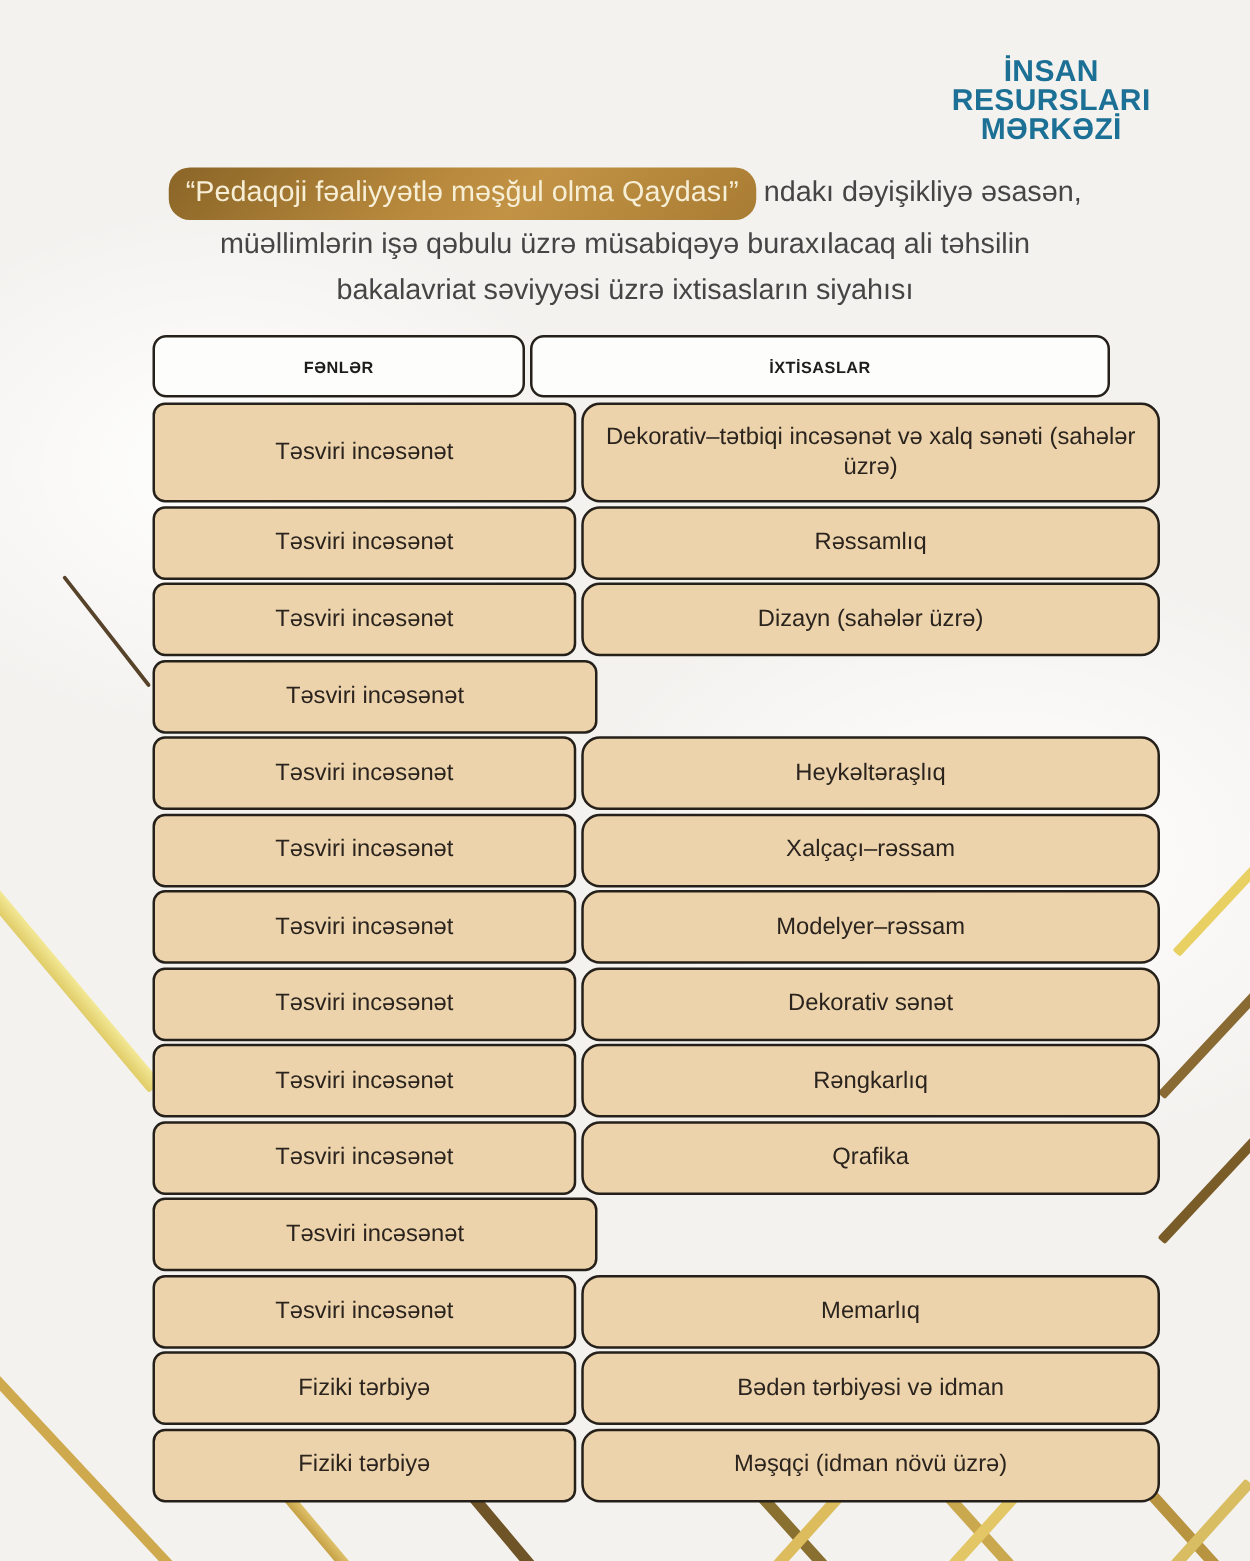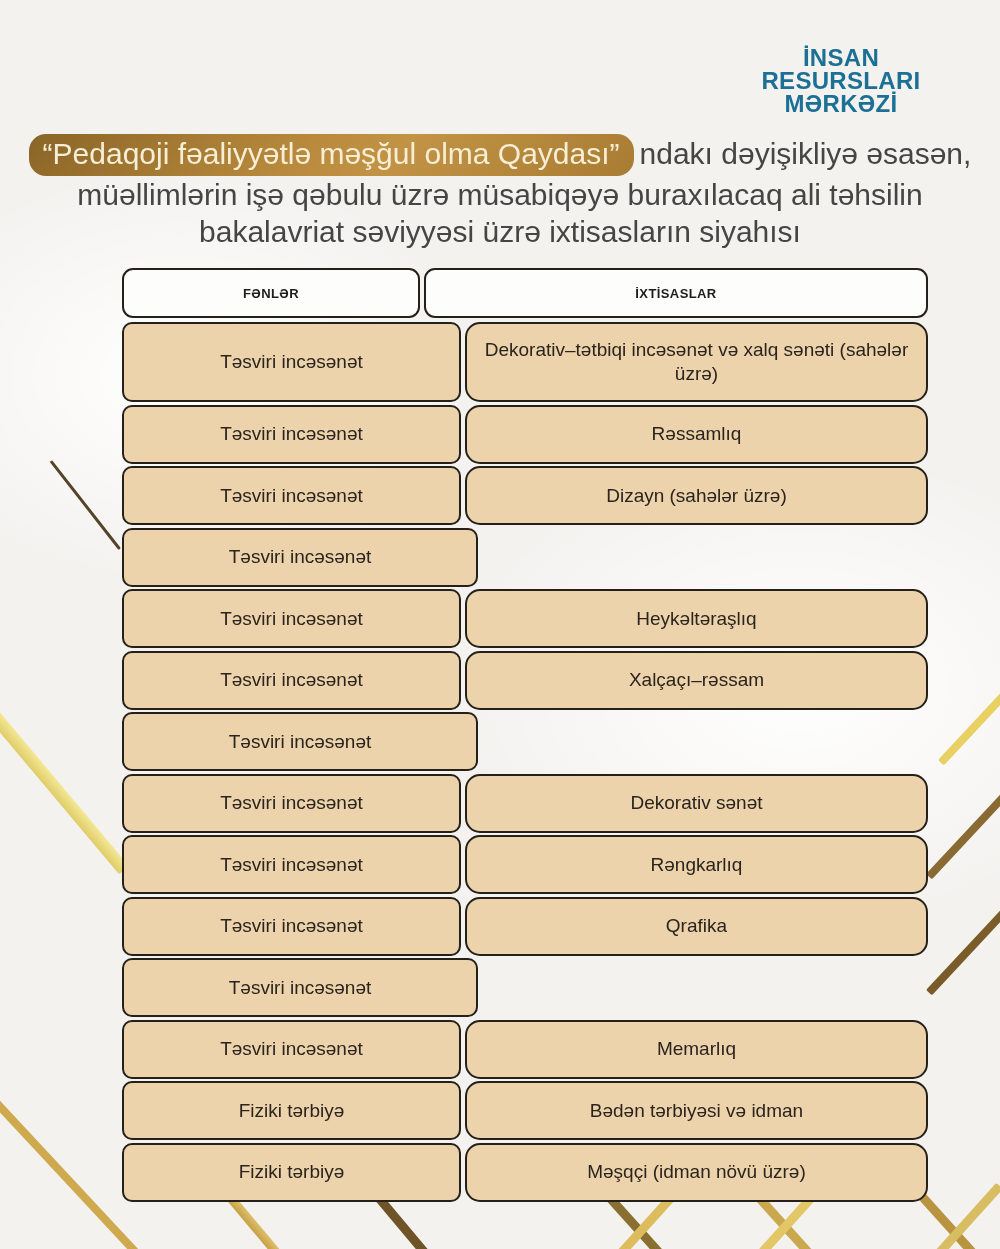--- a/index.html
+++ b/index.html
@@ -32,21 +32,21 @@
 
   .logo{
     position:absolute; top:46px; right:44px; width:230px;
     text-align:center; z-index:2;
     color:#1c7095; font-weight:bold; font-size:24px; line-height:23px;
     letter-spacing:0.3px;
   }
   .title{
     position:absolute; top:134px; left:0; width:1000px;
     text-align:center; z-index:2;
-    color:#454545; font-size:30px; line-height:37.5px;
+    color:#454545; font-size:23px; line-height:37.5px;
   }
   .title .pill{
     display:inline-block;
     background:linear-gradient(135deg,#8a6527 0%,#b98a3d 45%,#c29345 60%,#a87c33 100%);
     color:#f7eed6;
     border-radius:17px;
     padding:1px 14px 3px 14px;
     margin-right:6px;
   }
   .table{
@@ -56,21 +56,21 @@
   .hcell{
     box-sizing:border-box;
     background:#fdfdfc;
     border:2.5px solid #25201a;
     border-radius:11px;
     height:50px;
     display:flex;align-items:center;justify-content:center;
     font-weight:bold; font-size:13px; color:#1d1d1d; letter-spacing:0.4px;
   }
   .hcell.c1{width:298px;}
-  .hcell.c2{width:504px;}
+  .hcell.c2{width:464px;}
   .tbody{display:flex;flex-direction:column;gap:2.5px;}
   .trow{display:flex;gap:4px;}
   .cell{
     box-sizing:border-box;
     background:#ecd3ab;
     border:2.5px solid #25201a;
     border-radius:10px;
     height:59px;
     display:flex;align-items:center;justify-content:center;
     text-align:center;
@@ -139,20 +139,21 @@
         <div class="trow">
           <div class="cell subject">Təsviri incəsənət</div>
           <div class="cell specialty">Heykəltəraşlıq</div>
         </div>
         <div class="trow">
           <div class="cell subject">Təsviri incəsənət</div>
           <div class="cell specialty">Xalçaçı–rəssam</div>
         </div>
         <div class="trow">
           <div class="cell subject">Təsviri incəsənət</div>
+          <div class="cell specialty">Modelyer–rəssam</div>
         </div>
         <div class="trow">
           <div class="cell subject">Təsviri incəsənət</div>
           <div class="cell specialty">Dekorativ sənət</div>
         </div>
         <div class="trow">
           <div class="cell subject">Təsviri incəsənət</div>
           <div class="cell specialty">Rəngkarlıq</div>
         </div>
         <div class="trow">

